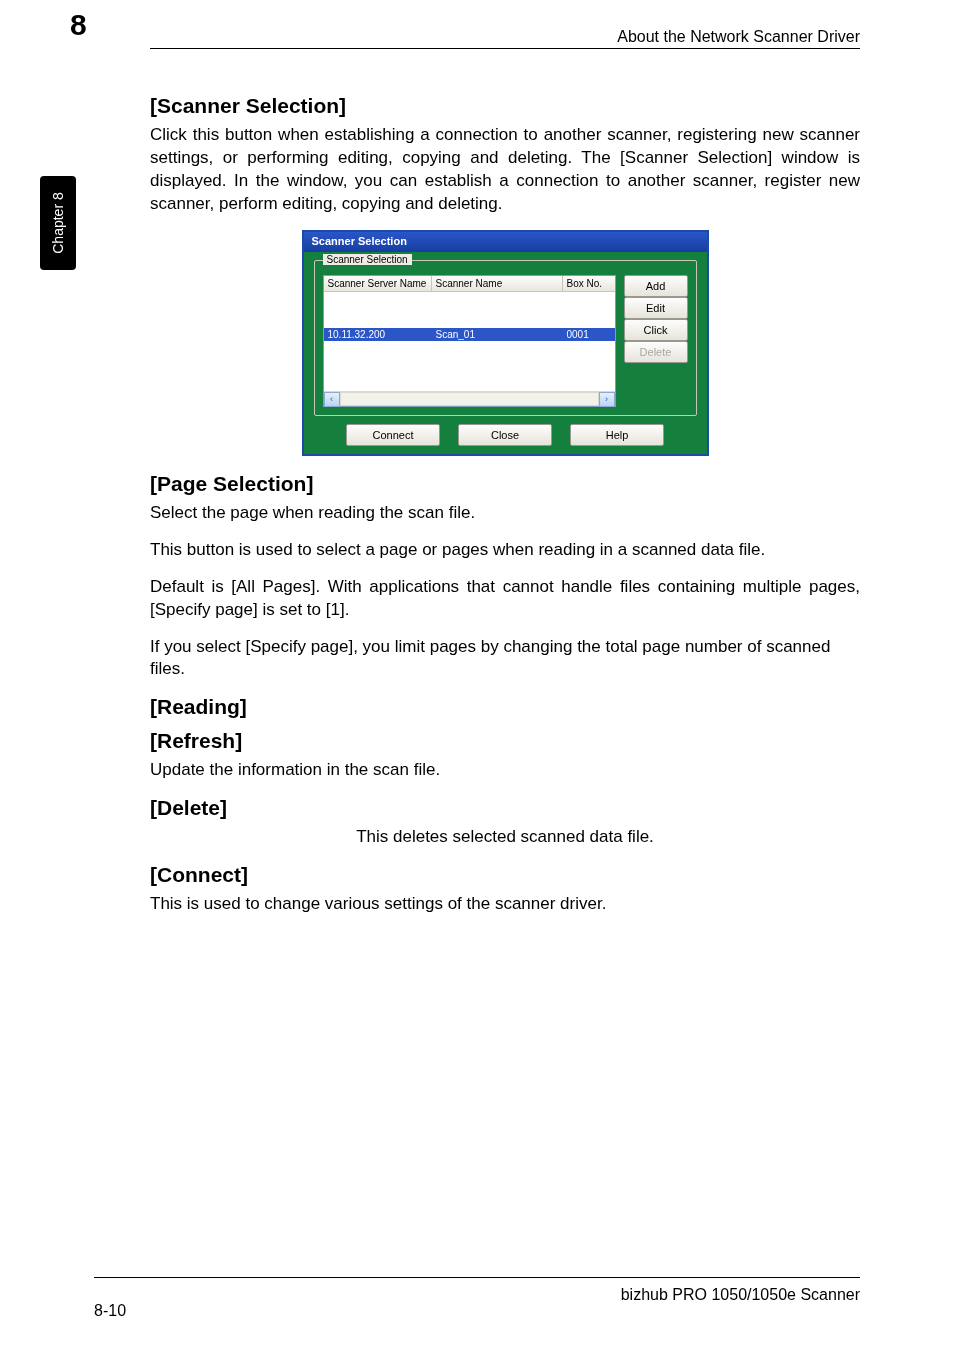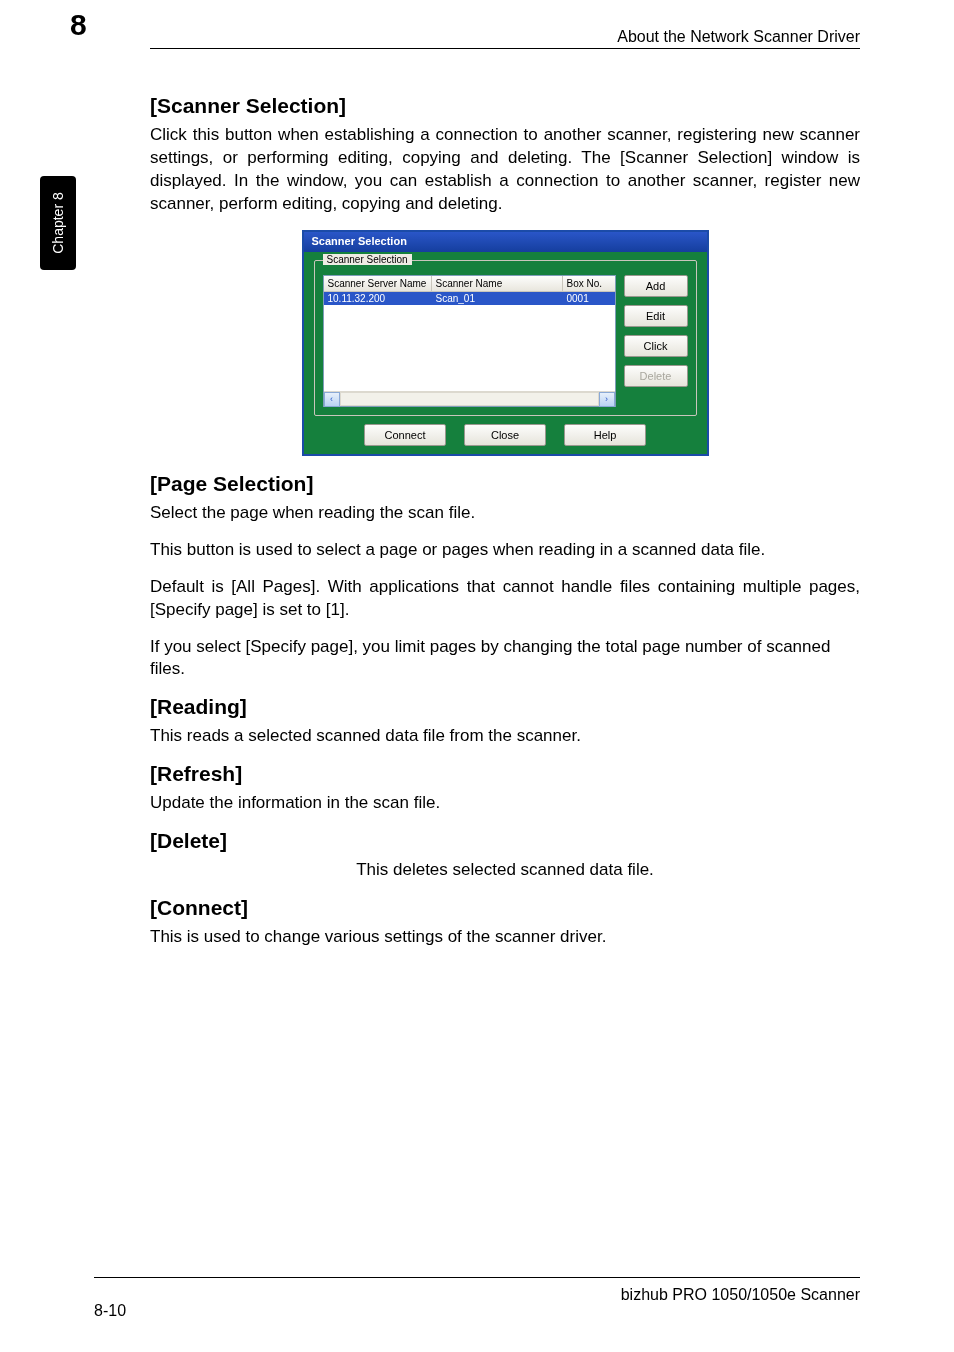--- a/index.html
+++ b/index.html
@@ -153,20 +153,21 @@
   .c3 { width: 52px; }
   .list-body {
     flex: 1;
     overflow: hidden;
   }
   .list-item {
     display: flex;
     font-size: 10px;
     color: #fff;
     background: #2a56c8;
+    margin-top: 36px;
   }
   .li-cell { padding: 1px 4px; }
   .li-cell.c1 { width: 108px; }
   .li-cell.c2 { flex: 1; }
   .li-cell.c3 { width: 52px; }
   .hscroll {
     display: flex;
     height: 15px;
     background: #efece5;
     border-top: 1px solid #dcd9cf;
@@ -178,39 +179,39 @@
     border: 1px solid #8aa9d6;
     display: flex; align-items: center; justify-content: center;
     color: #2a56c8;
     font-size: 9px;
   }
   .hs-track { flex:1; background: #f2f1ea; border: 1px solid #dcd9cf; }
   .sidebtns {
     width: 64px;
     display: flex;
     flex-direction: column;
-    gap: 8px;
+    gap: 0;
   }
   .wbtn {
     height: 22px;
     background: linear-gradient(#fdfdfc,#e6e4db);
     border: 1px solid #9a988f;
     border-radius: 2px;
     font-size: 11px;
     text-align: center;
     line-height: 20px;
   }
   .wbtn.disabled { color: #a9a79e; }
   .bottom-btns {
     display: flex;
     justify-content: center;
     gap: 18px;
     margin-top: 6px;
   }
-  .bottom-btns .wbtn { width: 82px; }
+  .bottom-btns .wbtn { width: 94px; }
   .footer-rule {
     position: absolute;
     bottom: 74px;
     left: 94px;
     right: 94px;
     border-top: 1.5px solid #000;
   }
   .footer-left {
     position: absolute;
     bottom: 32px;
@@ -288,21 +289,20 @@
       </div>
     </div>
 
     <h3>[Page Selection]</h3>
     <p>Select the page when reading the scan file.</p>
     <p>This button is used to select a page or pages when reading in a scanned data file.</p>
     <p>Default is [All Pages]. With applications that cannot handle files containing multiple pages, [Specify page] is set to [1].</p>
     <p style="text-align:left">If you select [Specify page], you limit pages by changing the total page number of scanned files.</p>
 
     <h3>[Reading]</h3>
-    <p style="text-align:left">This reads a selected scanned data file from the scanner.</p>
 
     <h3>[Refresh]</h3>
     <p style="text-align:left">Update the information in the scan file.</p>
 
     <h3>[Delete]</h3>
     <p style="text-align:center">This deletes selected scanned data file.</p>
 
     <h3>[Connect]</h3>
     <p style="text-align:left">This is used to change various settings of the scanner driver.</p>
 

